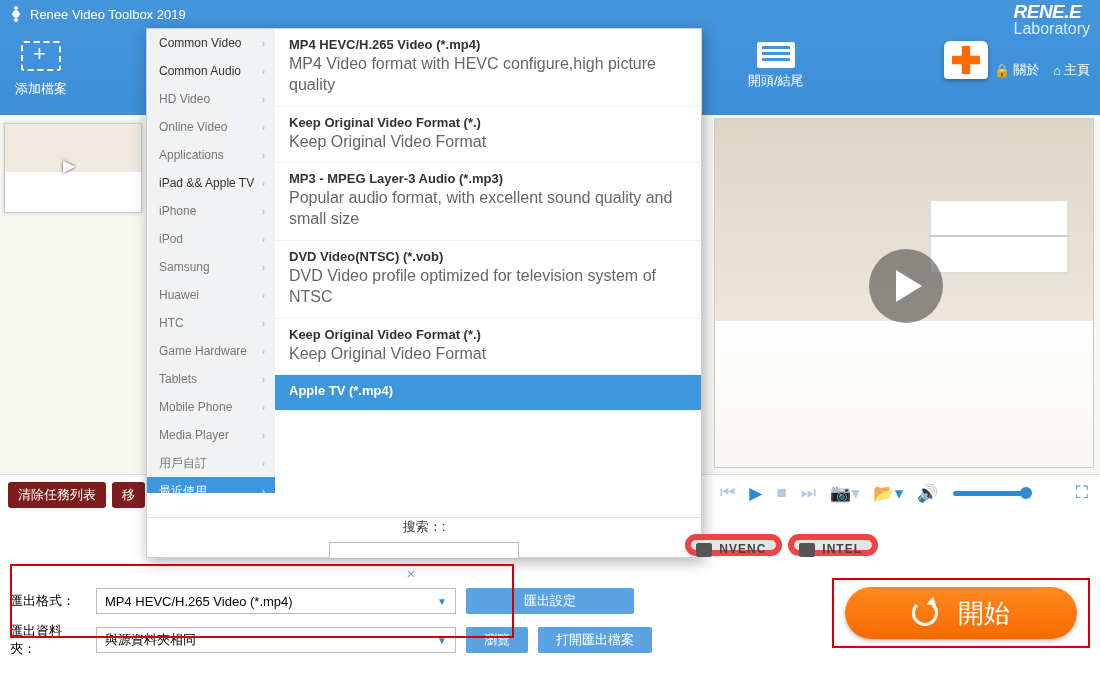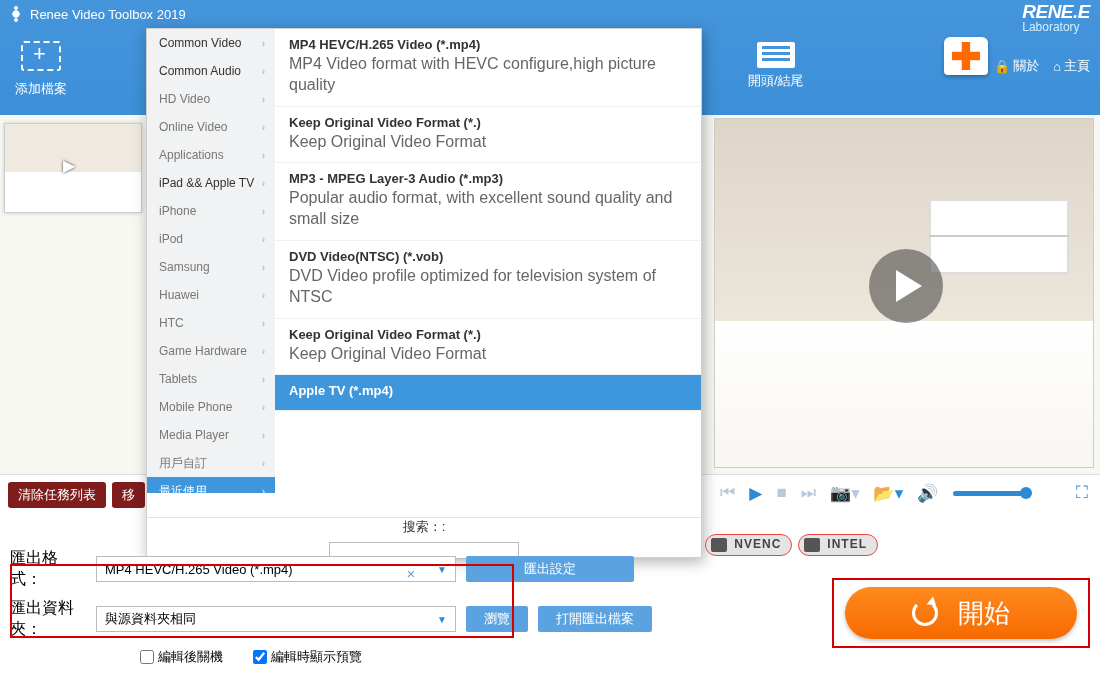--- a/index.html
+++ b/index.html
@@ -16,21 +16,21 @@
   .toolbar { display: flex; align-items: center; padding: 8px 0 0 15px; gap: 30px; }
   .tool { display:flex; flex-direction:column; align-items:center; gap:4px; font-size:13px; cursor:pointer; }
   .tool-icon { width: 46px; height: 40px; display:flex; align-items:center; justify-content:center; font-size:26px; }
   .film-icon { width:40px; height:30px; border:2px dashed #fff; border-radius:3px; position:relative; }
   .film-icon::after { content:"+"; color:#fff; font-size:22px; position:absolute; top:-2px; left:10px; }
   .brand { position:absolute; right:10px; top:2px; display:flex; align-items:flex-end; gap:6px; }
   .brand-box { width:44px; height:38px; background:#fff; border-radius:6px 6px 4px 4px; display:flex; align-items:center; justify-content:center; margin-top:2px; box-shadow:0 2px 4px rgba(0,0,0,.3); }
   .brand-plus { width:28px; height:28px; background:#ff6a00; clip-path: polygon(35% 0,65% 0,65% 35%,100% 35%,100% 65%,65% 65%,65% 100%,35% 100%,35% 65%,0 65%,0 35%,35% 35%); }
   .brand-text { display:flex; flex-direction:column; line-height:1; }
   .brand-text .r1 { font-size:19px; font-weight:900; font-style:italic; letter-spacing:-.5px; }
-  .brand-text .r2 { font-size:12px; color:#d0f0ff; }
+  .brand-text .r2 { font-size:16px; color:#d0f0ff; }
   .brand-links { display:flex; gap:14px; margin-top:6px; font-size:13px; }
   .brand-links a { color:#fff; text-decoration:none; display:flex; align-items:center; gap:3px; }
   .brand-right { display:flex; flex-direction:column; align-items:flex-end; gap:18px; }
 
   
   .thumbstrip { height: 360px; padding:8px 4px; background:#f8f8f3; border-bottom:1px solid #ddd; }
   .thumb { width:138px; height:90px; background:linear-gradient(180deg,#efe9df 55%,#fff 55%); border:1px solid #ccc; box-shadow:0 0 4px rgba(0,0,0,.2); position:relative; }
   .thumb::after { content:"▶"; position:absolute; top:32px; left:58px; color:#fff; font-size:16px; text-shadow:0 0 3px #333; }
 
   
@@ -70,27 +70,27 @@
 
   .pcontrols { position:absolute; right:6px; top:476px; width:380px; height:34px; display:flex; align-items:center; gap:14px; padding:0 6px; }
   .pcontrols .icn { color:#2f8ad4; font-size:17px; cursor:pointer; }
   .pcontrols .icn.dim { color:#b7c9db; }
   .vol-track { width:74px; height:5px; background:#2f8ad4; border-radius:3px; position:relative; }
   .vol-track::after { content:""; position:absolute; right:-5px; top:-4px; width:12px; height:12px; border-radius:50%; background:#2f8ad4; }
   .expand { margin-left:auto; }
 
   
   .gpu-row { position:absolute; right:222px; top:534px; display:flex; gap:6px; }
-  .gpu { height:22px; padding:2px 10px 2px 28px; font-size:12px; font-weight:600; letter-spacing:1px; color:#444; background:#e4e4e4; border:1px solid #ef4444; border-radius:11px; position:relative; }
+  .gpu { height:22px; padding:2px 10px 2px 28px; font-size:12px; font-weight:600; letter-spacing:1px; color:#444; background:#e4e4e4; border:6px solid #ef4444; border-radius:11px; position:relative; }
   .gpu::before { content:""; position:absolute; left:5px; top:3px; width:16px; height:14px; background:#555; border-radius:2px; }
 
   
   .export { position:absolute; left:10px; bottom:14px; width:700px; }
   .row { display:flex; align-items:center; gap:10px; margin-bottom:8px; }
-  .row label { width:76px; font-size:16px; }
+  .row label { width:76px; font-size:13px; }
   .sel { width:360px; height:26px; border:1px solid #bbb; background:#fff; padding:0 8px; font-size:13px; display:flex; align-items:center; justify-content:space-between; cursor:pointer; }
   .tri { font-size:10px; color:#2f8ad4; }
   .btn-sm { background:#5aa3e0; color:#fff; border:none; height:26px; padding:0 18px; font-size:13px; border-radius:2px; cursor:pointer; }
   .btn-wide { width:168px; }
   .redframe1 { position:absolute; left:10px; top:564px; width:504px; height:74px; border:2px solid #d40000; pointer-events:none; }
 
   .chk-row { display:flex; align-items:center; gap:30px; font-size:13px; padding-left:130px; }
   .chk { display:flex; align-items:center; gap:4px; }
   .chk input { width:14px; height:14px; }
 
@@ -297,30 +297,20 @@
   </div>
   <div class="row">
     <label>匯出資料夾：</label>
     <div class="sel">
       <span>與源資料夾相同</span>
       <span class="tri">▼</span>
     </div>
     <button class="btn-sm">瀏覽</button>
     <button class="btn-sm">打開匯出檔案</button>
   </div>
-  <div class="chk-row">
-    <label class="chk">
-        <input type="checkbox" style="">
-        <span>編輯後關機</span>
-      </label>
-    <label class="chk">
-        <input type="checkbox" checked="" style="">
-        <span>編輯時顯示預覽</span>
-      </label>
-  </div>
 </div>
 <div class="redframe1"></div>
 
 <div class="start-wrap">
   <button class="start-btn">
     <span class="refresh"></span>
     <span>開始</span>
   </button>
 </div>
 

